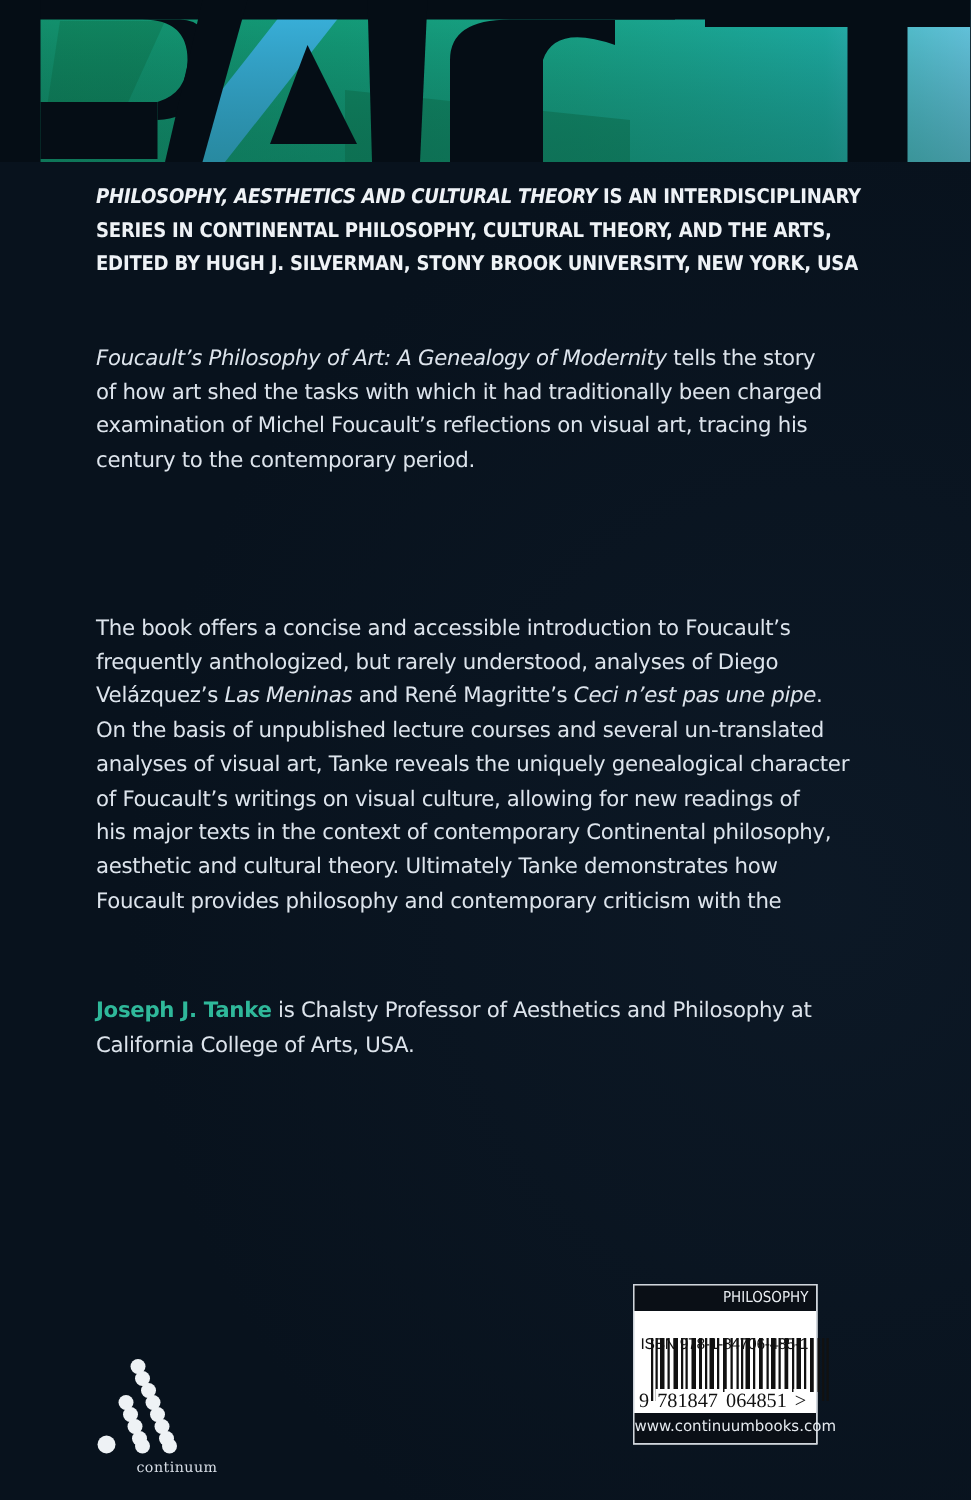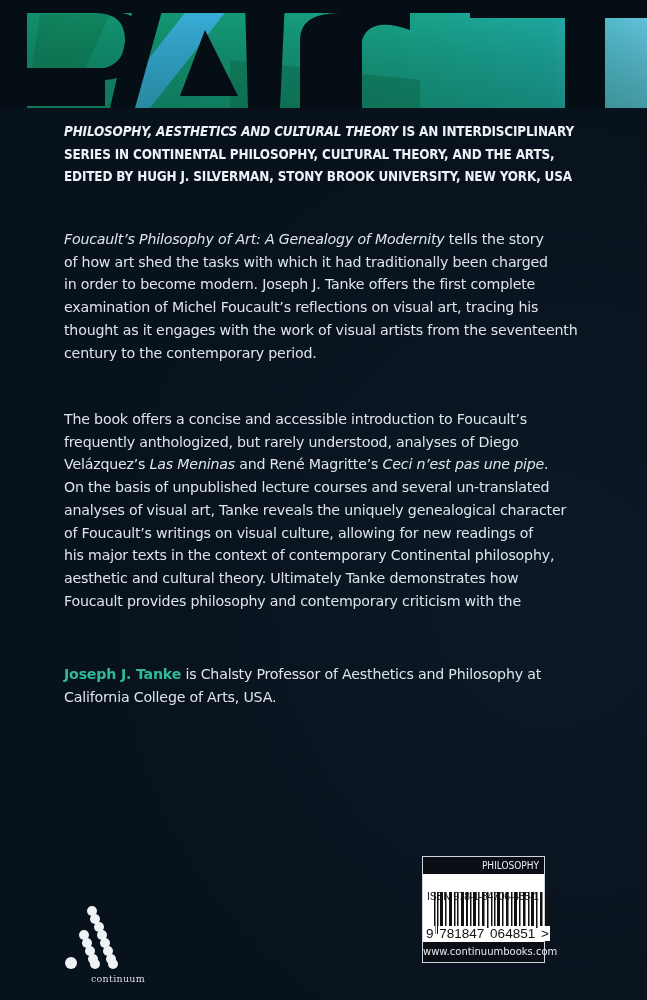--- a/index.html
+++ b/index.html
@@ -80,21 +80,21 @@
   }
   .bc-isbn {
     font-family: Liberation Sans, sans-serif;
     font-size: 10.4px; color: #111; line-height: 14px;
     padding-left: 4px; padding-top: 16px;
     letter-spacing: -0.2px; white-space: nowrap;
   }
   .bc-bars { position: absolute; left: 5px; top: 35px; width: 138px; height: 42px; }
   .bc-digits {
     position: absolute; left: 2px; top: 70px; width: 144px;
-    font-family: Liberation Sans, sans-serif; font-size: 13.5px; color: #111;
+    font-family: Liberation Serif, serif; font-size: 13.5px; color: #111;
     white-space: nowrap; line-height: 14px;
   }
   .bc-digits span { background: #fff; padding: 0 1px; }
   .bc-url {
     position: absolute; left: 0; bottom: 0; width: 100%; height: 20px;
     background: #0a0f16; color: #e4e9ee;
     font-size: 10px; line-height: 20px; text-align: center;
     font-family: "DejaVu Sans", sans-serif;
   }
 </style>
@@ -155,23 +155,21 @@
 
   <div class="series">
     <div><span class="it">Philosophy, Aesthetics and Cultural Theory</span><span> is an interdisciplinary</span></div>
     <div>series in Continental Philosophy, Cultural Theory, and the Arts,</div>
     <div>edited by Hugh J. Silverman, Stony Brook University, New York, USA</div>
   </div>
 
   <div class="body-text p1">
     <span class="ln"><span class="it">Foucault’s Philosophy of Art: A Genealogy of Modernity</span><span> tells the story</span></span>
     <span class="ln">of how art shed the tasks with which it had traditionally been charged</span>
-    <span class="ln">in order to become modern. Joseph J. Tanke offers the first complete</span>
     <span class="ln">examination of Michel Foucault’s reflections on visual art, tracing his</span>
-    <span class="ln">thought as it engages with the work of visual artists from the seventeenth</span>
     <span class="ln">century to the contemporary period.</span>
   </div>
 
   <div class="body-text p2">
     <span class="ln">The book offers a concise and accessible introduction to Foucault’s</span>
     <span class="ln">frequently anthologized, but rarely understood, analyses of Diego</span>
     <span class="ln"><span>Velázquez’s </span><span class="it">Las Meninas</span><span> and René Magritte’s </span><span class="it">Ceci n’est pas une pipe</span><span>.</span></span>
     <span class="ln">On the basis of unpublished lecture courses and several un-translated</span>
     <span class="ln">analyses of visual art, Tanke reveals the uniquely genealogical character</span>
     <span class="ln">of Foucault’s writings on visual culture, allowing for new readings of</span>

